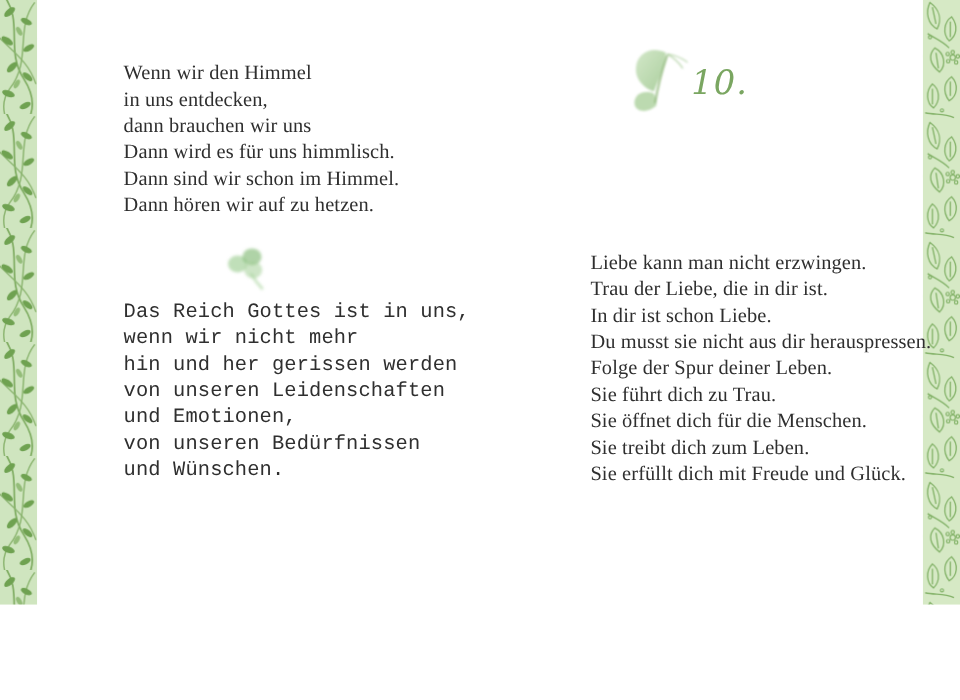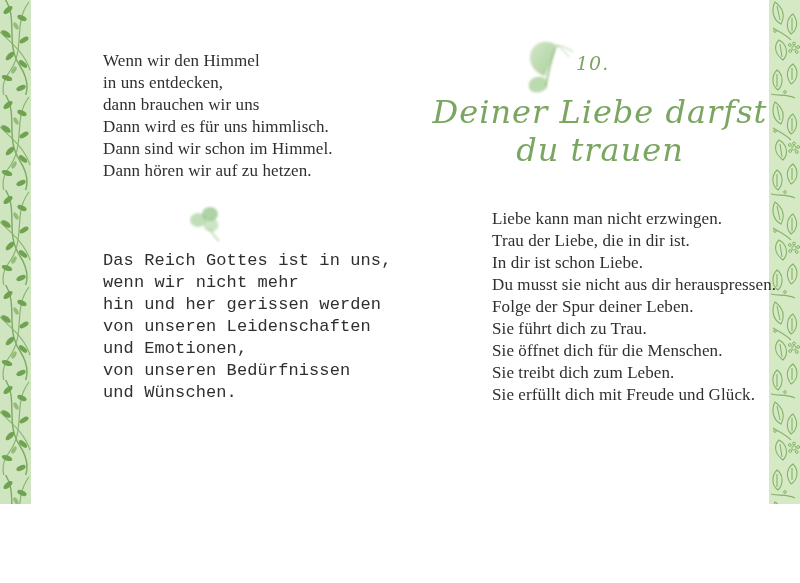--- a/index.html
+++ b/index.html
@@ -38,21 +38,21 @@
   #page-num-left{left:190px;}
   #page-num-right{left:552px;margin-top:28px;}
   
   .script{
     font-family:"DejaVu Serif", serif;
     font-style:italic;
     color:#7aa661;
   }
   #chapter-number{
     position:absolute;left:576px;top:52px;
-    font-size:19px;letter-spacing:1px;
+    font-size:28px;letter-spacing:1px;
   }
   #chapter-title{
     position:absolute;left:420px;top:92px;width:360px;
     text-align:center;
   }
   #chapter-title .t1{font-size:32px;line-height:40px;letter-spacing:1px;}
   #chapter-title .t2{font-size:32px;line-height:36px;letter-spacing:1px;}
   
   #clover{position:absolute;left:185px;top:204px;}
   #butterfly{position:absolute;left:521px;top:36px;}
@@ -180,24 +180,20 @@
         <path d="M24,42 C14,38 6,44 8,52 C10,58 20,58 26,52 C26,48 25,45 24,42 Z" fill="#9fca8f" opacity="0.7"></path>
         <path d="M35,10 C31,22 27,36 25,50" stroke="#7fae67" stroke-width="1.6" fill="none" opacity="0.8"></path>
         <path d="M35,9 C40,12 45,16 48,21" stroke="#9cc489" stroke-width="1" fill="none" opacity="0.8"></path>
         <path d="M35,9 C41,10 47,12 52,16" stroke="#9cc489" stroke-width="1" fill="none" opacity="0.8"></path>
       </g>
     </svg>
   </div>
 
   <div class="script" id="chapter-number">10.</div>
 
-  <div id="chapter-title">
-    <div class="script t1">Deiner Liebe darfst</div>
-    <div class="script t2">du trauen</div>
-  </div>
 
   <div class="poem" id="poem-3">
     <div>Liebe kann man nicht erzwingen.</div>
     <div>Trau der Liebe, die in dir ist.</div>
     <div>In dir ist schon Liebe.</div>
     <div>Du musst sie nicht aus dir herauspressen.</div>
     <div>Folge der Spur deiner Leben.</div>
     <div>Sie führt dich zu Trau.</div>
     <div>Sie öffnet dich für die Menschen.</div>
     <div>Sie treibt dich zum Leben.</div>

